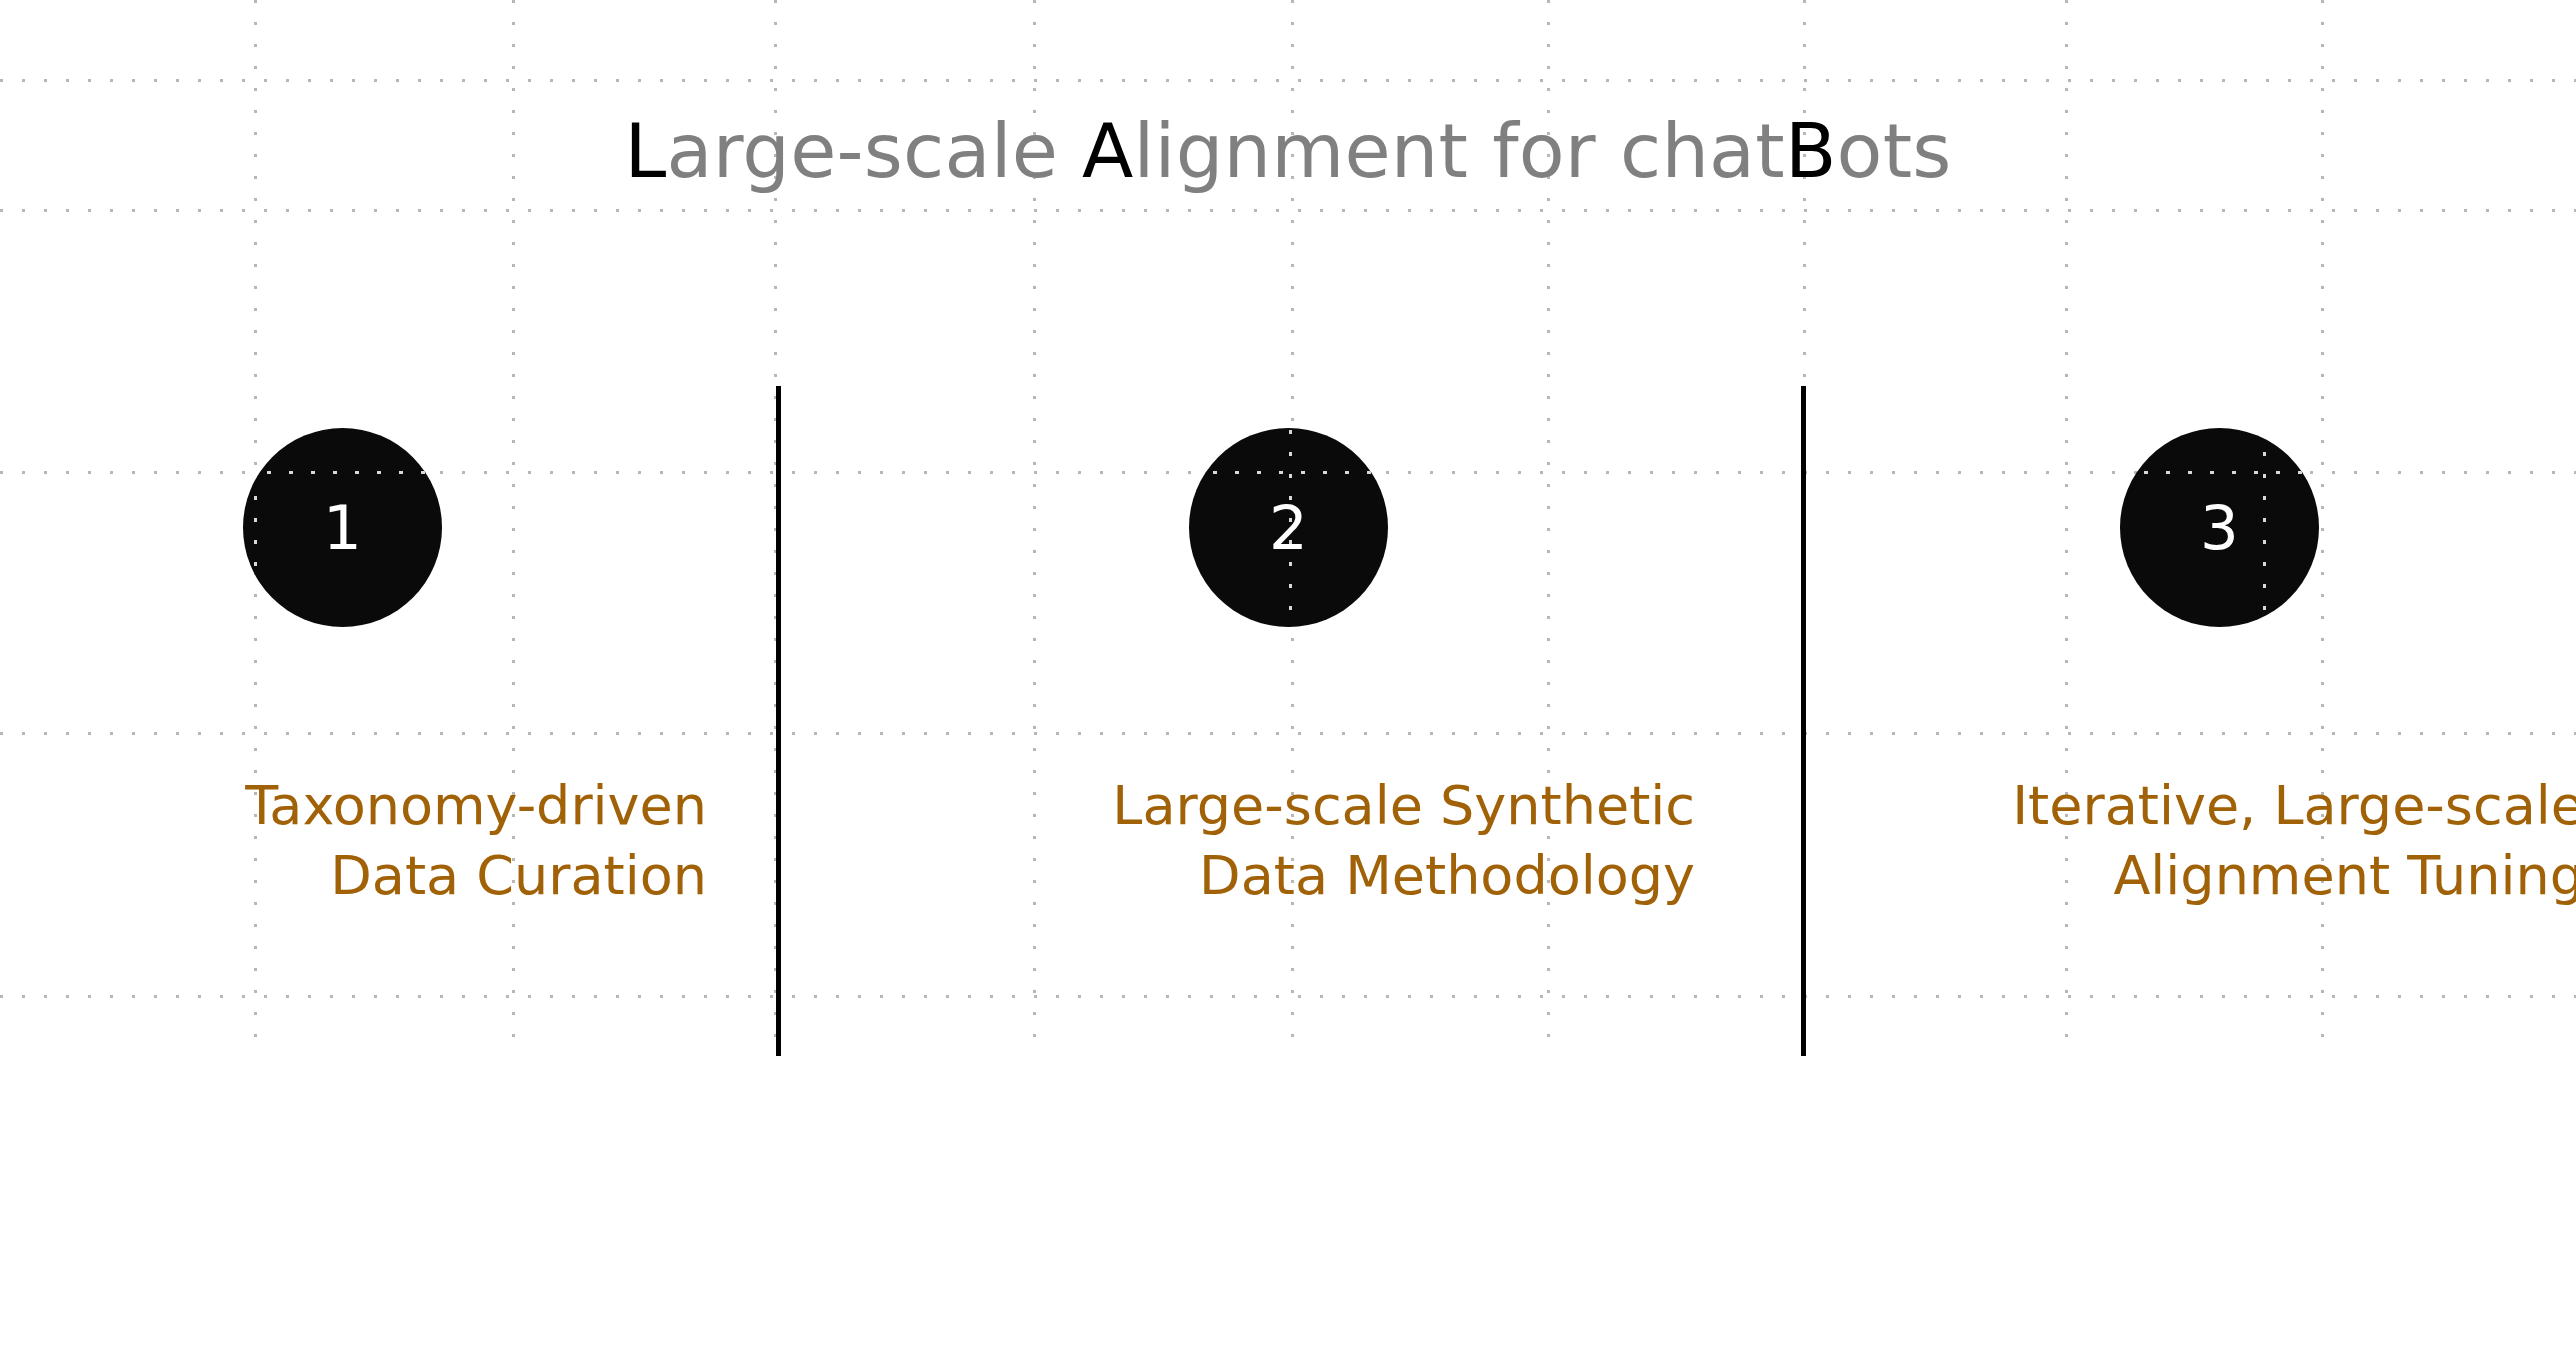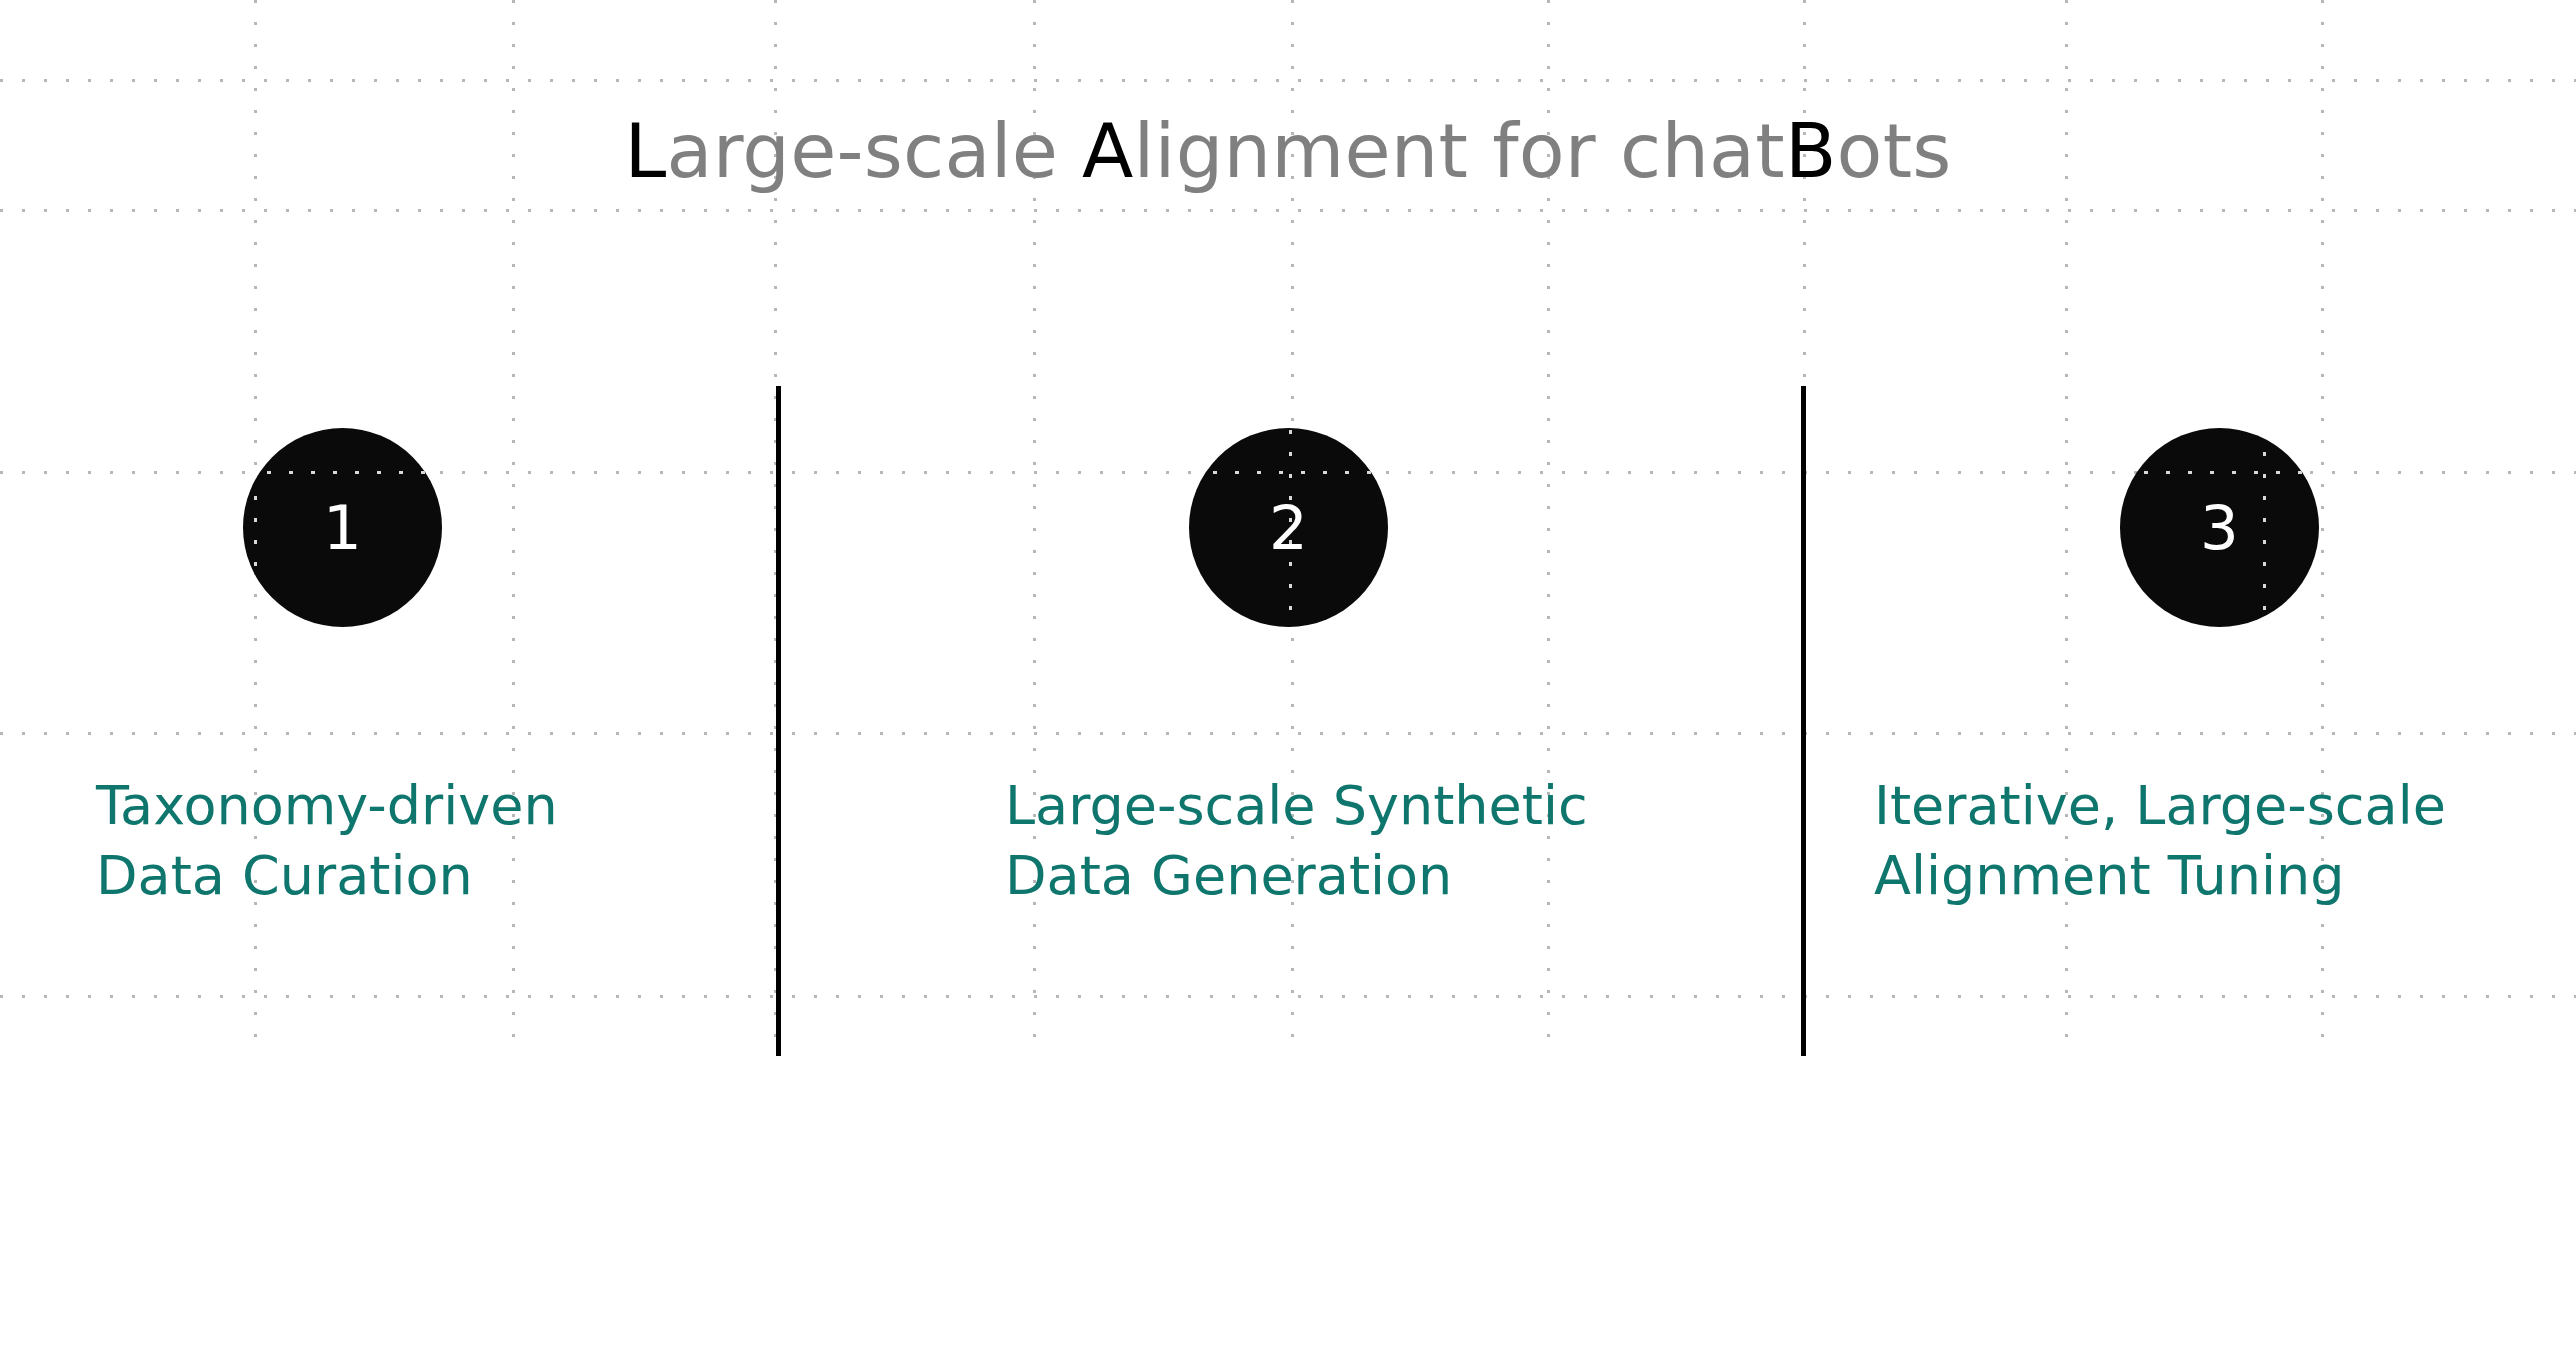--- a/index.html
+++ b/index.html
@@ -114,26 +114,27 @@
     height: 985px;
     width: 3px;
     background-image: repeating-linear-gradient(
         to bottom,
         #d8d8d8 0px, #d8d8d8 4px,
         rgba(0,0,0,0) 4px, rgba(0,0,0,0) 22px);
   }
 
   .step-caption {
     position: absolute;
-    color: #0f766e;
+    color: #a16207;
     font-size: 54px;
     line-height: 1.30;
     font-weight: 400;
     letter-spacing: 0px;
     white-space: pre-line;
+    text-align: right;
   }
 
   
   .divider {
     position: absolute;
     width: 5px;
     background: #000000;
     z-index: 3;
   }
 </style>
@@ -178,21 +179,21 @@
 
   <div class="step">
     <div class="step-badge" style="left:1189px; top:428px;">
       <div class="badge-dots">
         <div class="bd-h" style="top:43px;"></div>
         <div class="bd-v" style="left:100px;"></div>
       </div>
       <div class="step-badge-num">2</div>
     </div>
     <div class="step-caption" style="left:1005px; top:771px; width:690px;">Large-scale Synthetic
-Data Generation</div>
+Data Methodology</div>
   </div>
 
   <div class="step">
     <div class="step-badge" style="left:2120px; top:428px;">
       <div class="badge-dots">
         <div class="bd-h" style="top:43px;"></div>
         <div class="bd-v" style="left:143px;"></div>
       </div>
       <div class="step-badge-num">3</div>
     </div>

